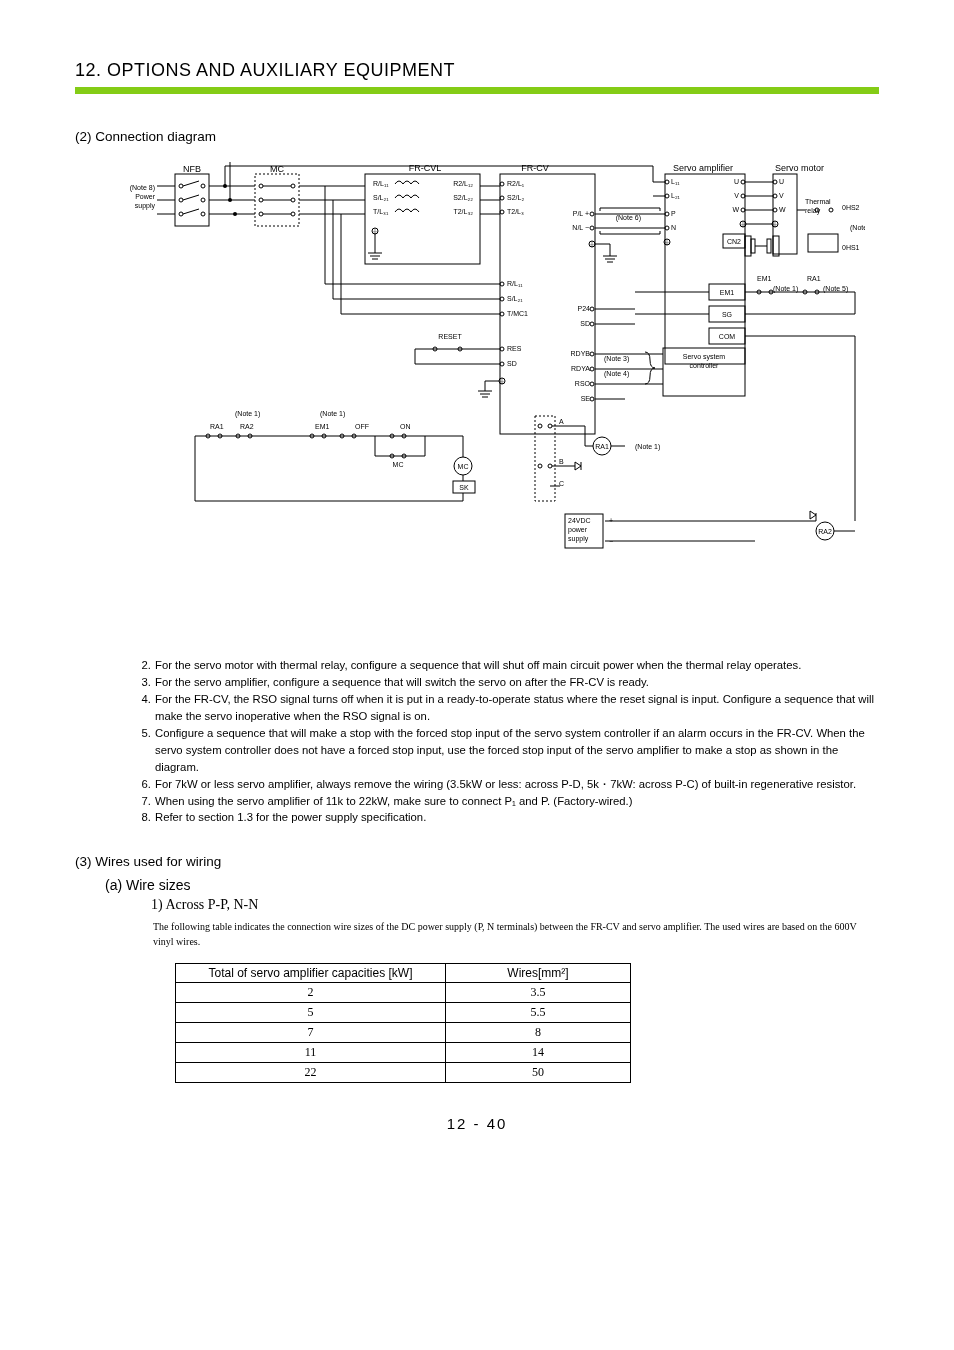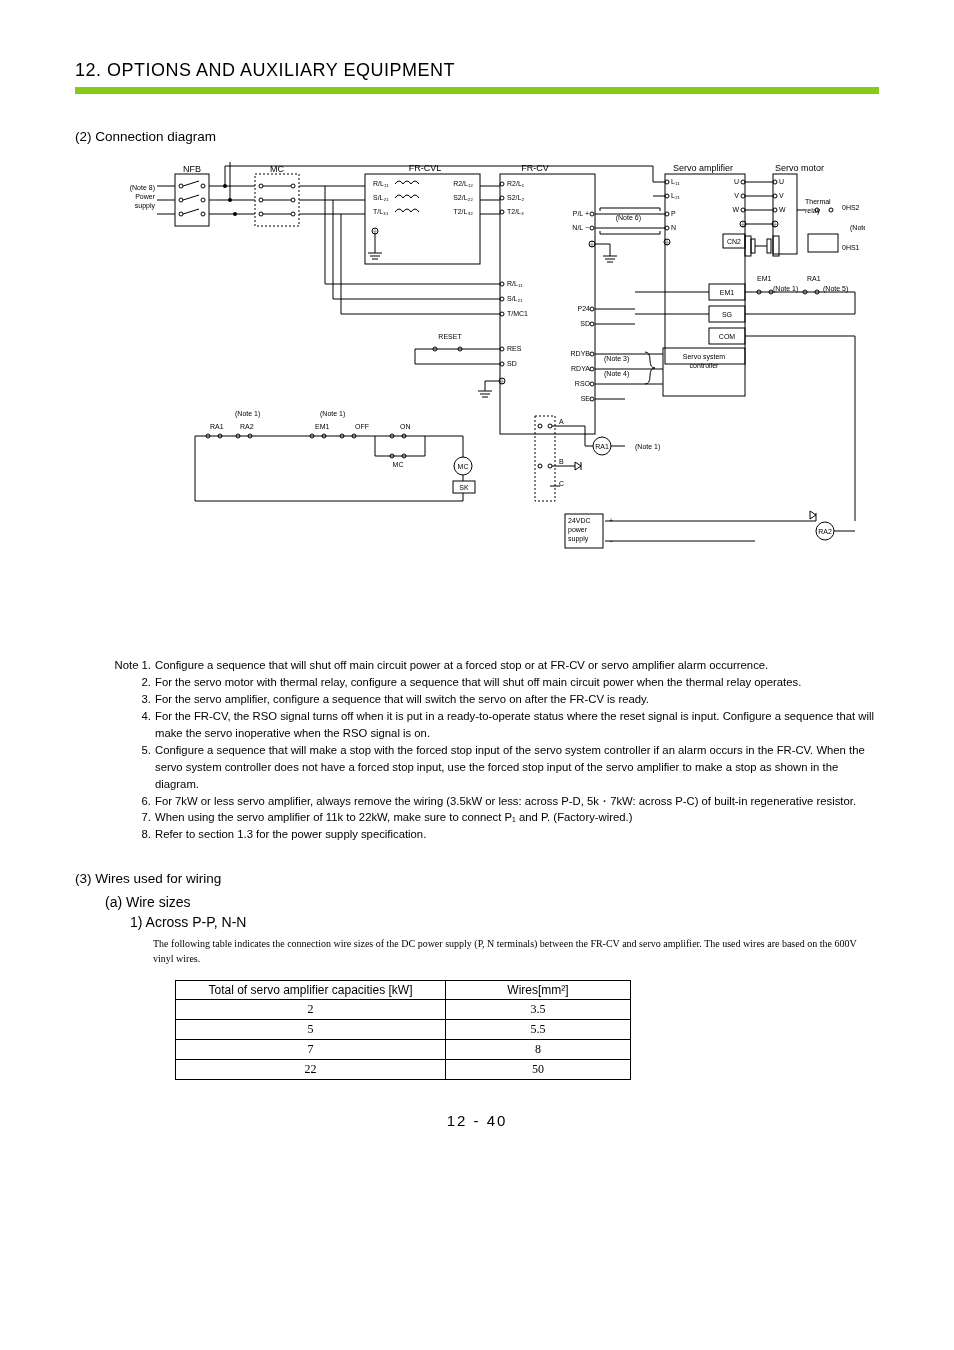--- a/index.html
+++ b/index.html
@@ -37,21 +37,21 @@
     font-size: 11.3px;
     line-height: 1.5;
   }
   .notes .note-row { display: flex; }
   .notes .note-num { width: 46px; flex: 0 0 46px; text-align: right; padding-right: 4px; }
   .notes .note-num.first { width: 46px; }
   .notes .note-body { flex: 1; }
 
   .subsection { font-size: 13.5px; margin-bottom: 8px; }
   .indent1 { margin-left: 30px; font-family: Liberation Sans, sans-serif; font-size: 14px; margin-bottom: 4px; }
-  .indent2 { margin-left: 55px; font-family: Liberation Sans, sans-serif; font-size: 14px; margin-bottom: 6px; }
+  .indent2 { margin-left: 76px; font-family: Liberation Serif, serif; font-size: 14px; margin-bottom: 6px; }
   .body-text { margin-left: 78px; font-family: "Century", "Times New Roman", serif; font-size: 10px; line-height: 1.5; margin-bottom: 14px; }
 
   table.wire-table {
     border-collapse: collapse;
     margin-left: 100px;
     font-size: 12px;
   }
   table.wire-table th, table.wire-table td {
     border: 1px solid #000;
     padding: 2px 10px;
@@ -384,24 +384,20 @@
   <path d="M705 355 l6 4 l-6 4 z" fill="none" stroke="#000"></path>
       <line x1="711" y1="357" x2="711" y2="365" stroke="#000"></line>
   <line x1="640" y1="180" x2="750" y2="180" stroke="#000"></line>
       <line x1="750" y1="180" x2="750" y2="365" stroke="#000"></line>
       <line x1="729" y1="375" x2="750" y2="375" stroke="#000"></line>
 </svg>
 </div>
 
 <div class="notes">
   <div class="note-row">
-      <div class="note-num first"><span>Note</span> 1.</div>
-      <div class="note-body">Configure a sequence that will shut off main circuit power at a forced stop or at FR-CV or servo amplifier alarm occurrence.</div>
-    </div>
-  <div class="note-row">
       <div class="note-num">2.</div>
       <div class="note-body">For the servo motor with thermal relay, configure a sequence that will shut off main circuit power when the thermal relay operates.</div>
     </div>
   <div class="note-row">
       <div class="note-num">3.</div>
       <div class="note-body">For the servo amplifier, configure a sequence that will switch the servo on after the FR-CV is ready.</div>
     </div>
   <div class="note-row">
       <div class="note-num">4.</div>
       <div class="note-body">For the FR-CV, the RSO signal turns off when it is put in a ready-to-operate status where the reset signal is input. Configure a sequence that will make the servo inoperative when the RSO signal is on.</div>
@@ -443,19 +439,23 @@
       </tr>
     <tr>
         <td class="serif-num">5</td>
         <td class="serif-num">5.5</td>
       </tr>
     <tr>
         <td class="serif-num">7</td>
         <td class="serif-num">8</td>
       </tr>
     <tr>
+        <td class="serif-num">11</td>
+        <td class="serif-num">14</td>
+      </tr>
+    <tr>
         <td class="serif-num">22</td>
         <td class="serif-num">50</td>
       </tr>
   </tbody>
 </table>
 
 <div class="page-num">12 -  40</div>
 
 </body></html>

